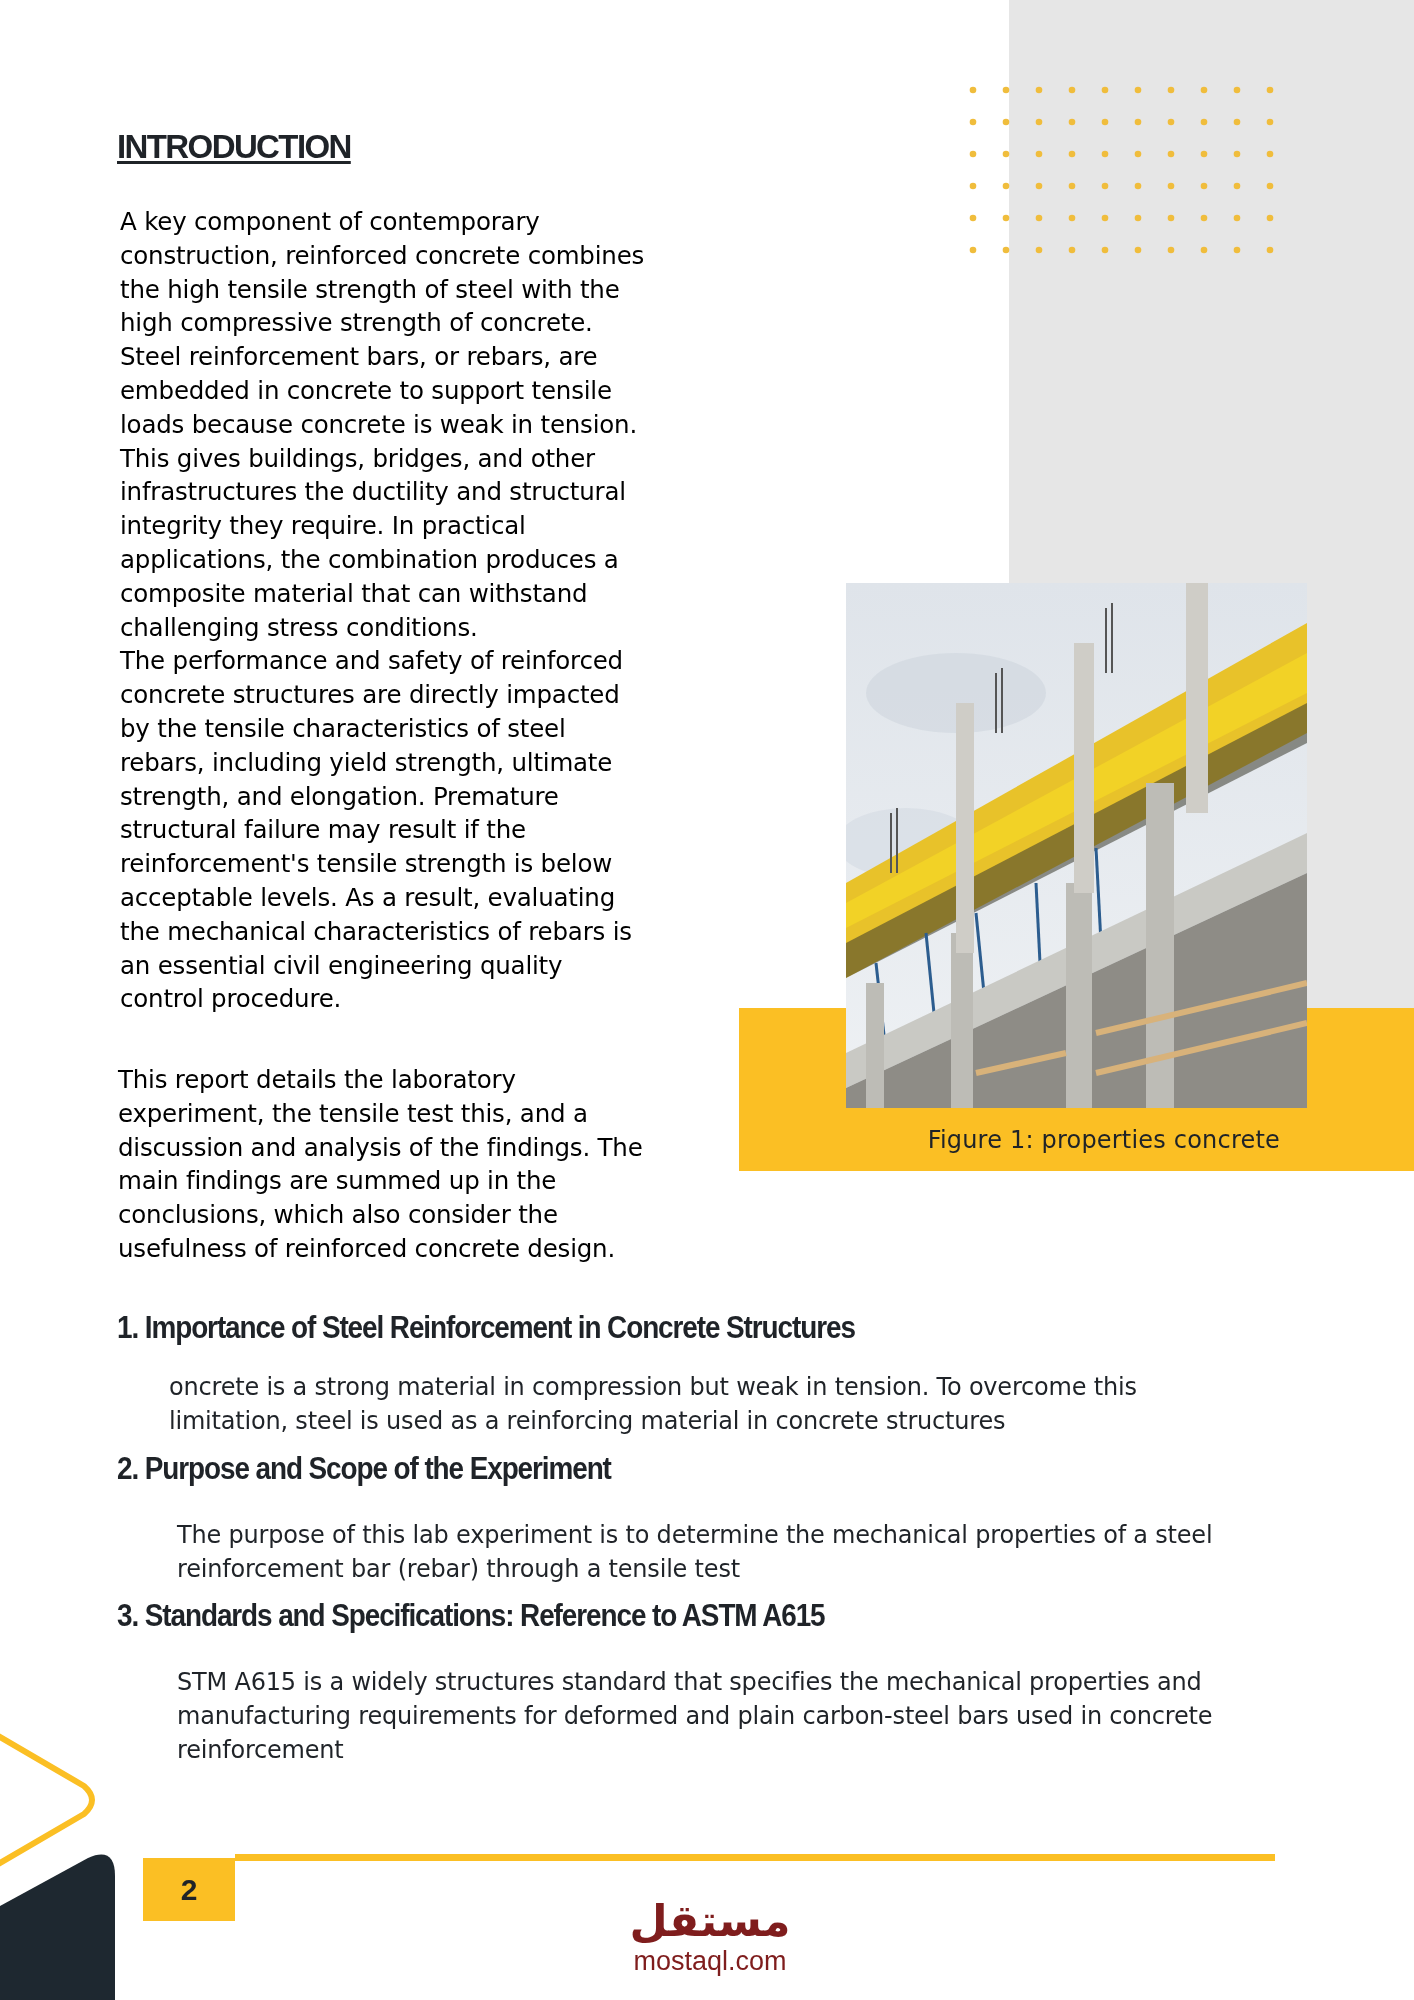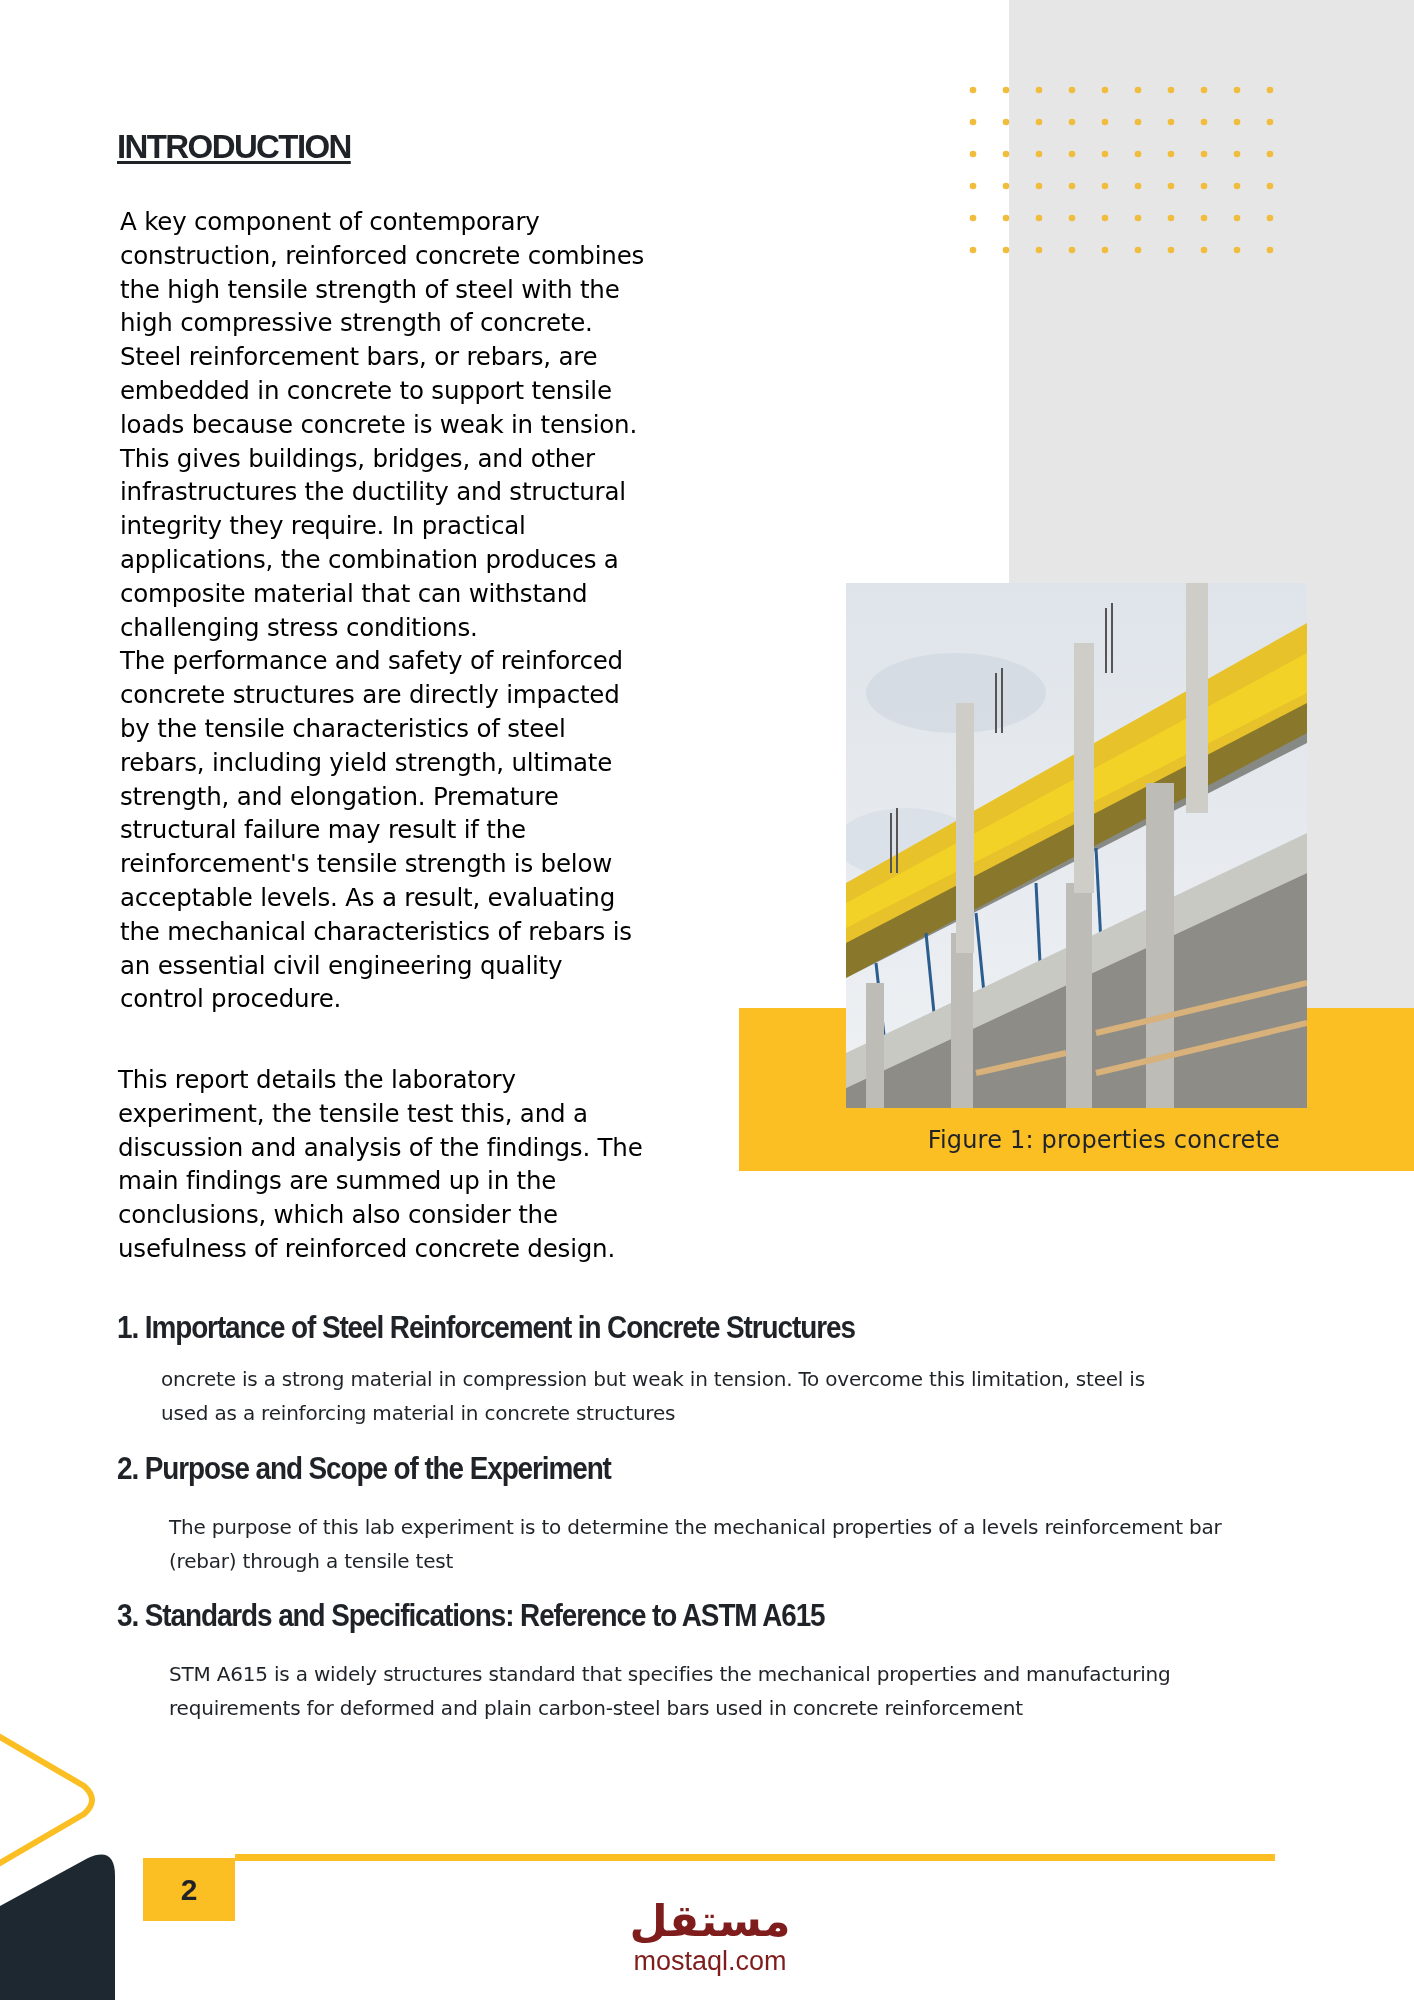--- a/index.html
+++ b/index.html
@@ -28,21 +28,21 @@
   }
   .p1 { top: 205px; }
   .p3 { top: 1063px; left: 118px; }
   .section-heading {
     position: absolute; margin: 0; left: 117px;
     font-family: "Liberation Sans", sans-serif; font-weight: bold; font-size: 31px;
     letter-spacing: -1.2px; color: #1f2328; transform: scaleX(0.9); transform-origin: left;
     white-space: nowrap;
   }
   .section-body {
-    position: absolute; margin: 8px; font-size: 20px; line-height: 34px; color: #1f2328;
+    position: absolute; margin: 16px; font-size: 24px; line-height: 34px; color: #1f2328;
     letter-spacing: -0.2px; width: 1130px;
   }
   .h1 { top: 1310px; }
   .b1 { top: 1354px; left: 153px; }
   .h2 { top: 1451px; }
   .b2 { top: 1502px; left: 161px; }
   .h3 { top: 1598px; }
   .b3 { top: 1649px; left: 161px; width: 1040px; }
   .deco-left { position: absolute; left: 0; top: 1720px; width: 130px; height: 280px; }
   .footer-line { position: absolute; left: 235px; top: 1854px; width: 1040px; height: 7px; background: #fbbf24; }
@@ -190,21 +190,21 @@
   <span>A key component of contemporary construction, reinforced concrete combines the high tensile strength of steel with the high compressive strength of concrete. Steel reinforcement bars, or rebars, are embedded in concrete to support tensile loads because concrete is weak in tension. This gives buildings, bridges, and other infrastructures the ductility and structural integrity they require. In practical applications, the combination produces a composite material that can withstand challenging stress conditions.</span><br>
   <span>The performance and safety of reinforced concrete structures are directly impacted by the tensile characteristics of steel rebars, including yield strength, ultimate strength, and elongation. Premature structural failure may result if the reinforcement's tensile strength is below acceptable levels. As a result, evaluating the mechanical characteristics of rebars is an essential civil engineering quality control procedure.</span>
 </p>
 
 <p class="intro-text p3">This report details the laboratory experiment, the tensile test this, and a discussion and analysis of the findings. The main findings are summed up in the conclusions, which also consider the usefulness of reinforced concrete design.</p>
 
 <h2 class="section-heading h1">1. Importance of Steel Reinforcement in Concrete Structures</h2>
 <p class="section-body b1" style="width:1000px;">oncrete is a strong material in compression but weak in tension. To overcome this limitation, steel is used as a reinforcing material in concrete structures</p>
 
 <h2 class="section-heading h2">2. Purpose and Scope of the Experiment</h2>
-<p class="section-body b2" style="width:1080px;">The purpose of this lab experiment is to determine the mechanical properties of a levels reinforcement bar (rebar) through a tensile test</p>
+<p class="section-body b2" style="width:1080px;">The purpose of this lab experiment is to determine the mechanical properties of a steel reinforcement bar (rebar) through a tensile test</p>
 
 <h2 class="section-heading h3">3. Standards and Specifications: Reference to ASTM A615</h2>
 <p class="section-body b3">STM A615 is a widely structures standard that specifies the mechanical properties and manufacturing requirements for deformed and plain carbon-steel bars used in concrete reinforcement</p>
 
 <svg class="deco-left" viewBox="0 0 130 280">
   <path d="M -5 14 L 84 66 Q 100 80 84 94 L -5 146" fill="none" stroke="#fbbf24" stroke-width="6" stroke-linejoin="round"></path>
   <path d="M 0 186 L 88 138 Q 115 126 115 156 L 115 280 L 0 280 Z" fill="#1e2830"></path>
 </svg>
 
 <div class="footer-line"></div>

